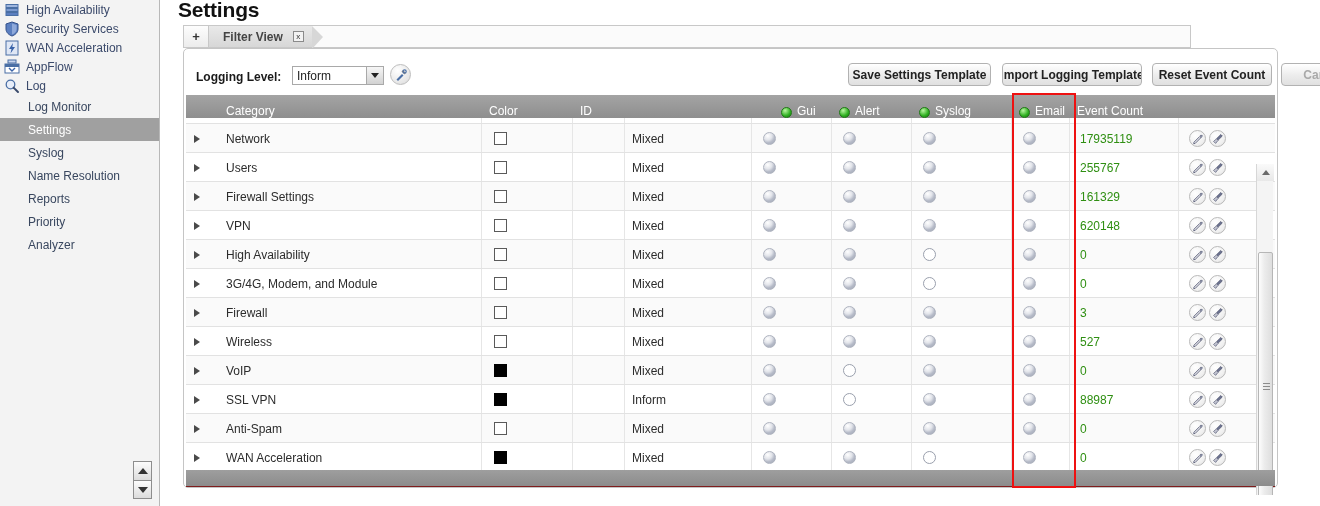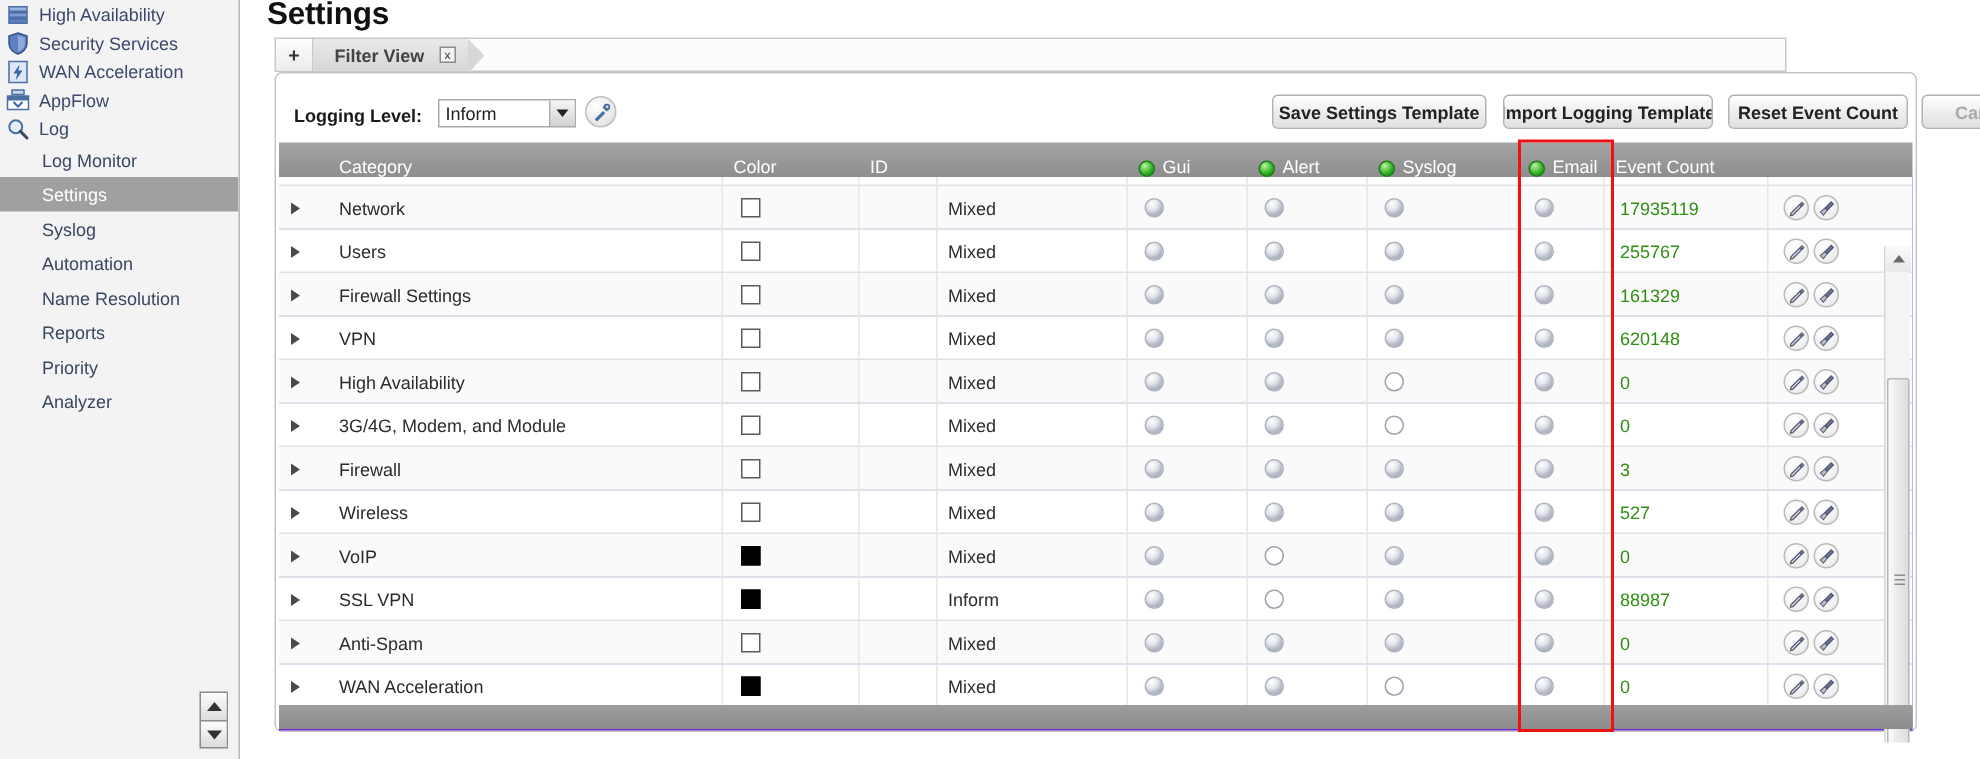--- a/index.html
+++ b/index.html
@@ -192,21 +192,21 @@
   .led {
     width: 11px; height: 11px; border-radius: 50%;
     background: radial-gradient(circle at 35% 28%, #b9f5a1, #2fb021 60%, #167a10);
     margin-right: 5px; flex: 0 0 11px;
     border: 1px solid #1e7a14;
   }
   #grid-body {
     position: relative;
     height: 369px;
     overflow: hidden;
-    background: #6d28d9;
+    background: #7f1d1d;
   }
   .row {
     position: relative;
     height: 29px;
     border-bottom: 1px solid #e2e2e2;
     background: #ffffff;
   }
   .row.alt { background: #fafafa; }
   .row.clipped { height: 6px; overflow: hidden; }
   .cell {
@@ -344,23 +344,20 @@
         <div class="nav-sub-item">
           <span>Log Monitor</span>
         </div>
         <div class="nav-sub-item selected">
           <span>Settings</span>
         </div>
         <div class="nav-sub-item">
           <span>Syslog</span>
         </div>
         <div class="nav-sub-item">
-          <span>Automation</span>
-        </div>
-        <div class="nav-sub-item">
           <span>Name Resolution</span>
         </div>
         <div class="nav-sub-item">
           <span>Reports</span>
         </div>
         <div class="nav-sub-item">
           <span>Priority</span>
         </div>
         <div class="nav-sub-item">
           <span>Analyzer</span>
@@ -419,21 +416,21 @@
         <div id="grid-header">
             <div class="hcell" style="left: 40px; width: 260px;">
               <span>Category</span>
             </div>
             <div class="hcell" style="left: 303px; width: 85px;">
               <span>Color</span>
             </div>
             <div class="hcell" style="left: 394px; width: 50px;">
               <span>ID</span>
             </div>
-            <div class="hcell" style="left: 573px; width: 80px;">
+            <div class="hcell" style="left: 595px; width: 80px;">
               <span class="led"></span>
               <span>Gui</span>
             </div>
             <div class="hcell" style="left: 653px; width: 80px;">
               <span class="led"></span>
               <span>Alert</span>
             </div>
             <div class="hcell" style="left: 733px; width: 96px;">
               <span class="led"></span>
               <span>Syslog</span>

